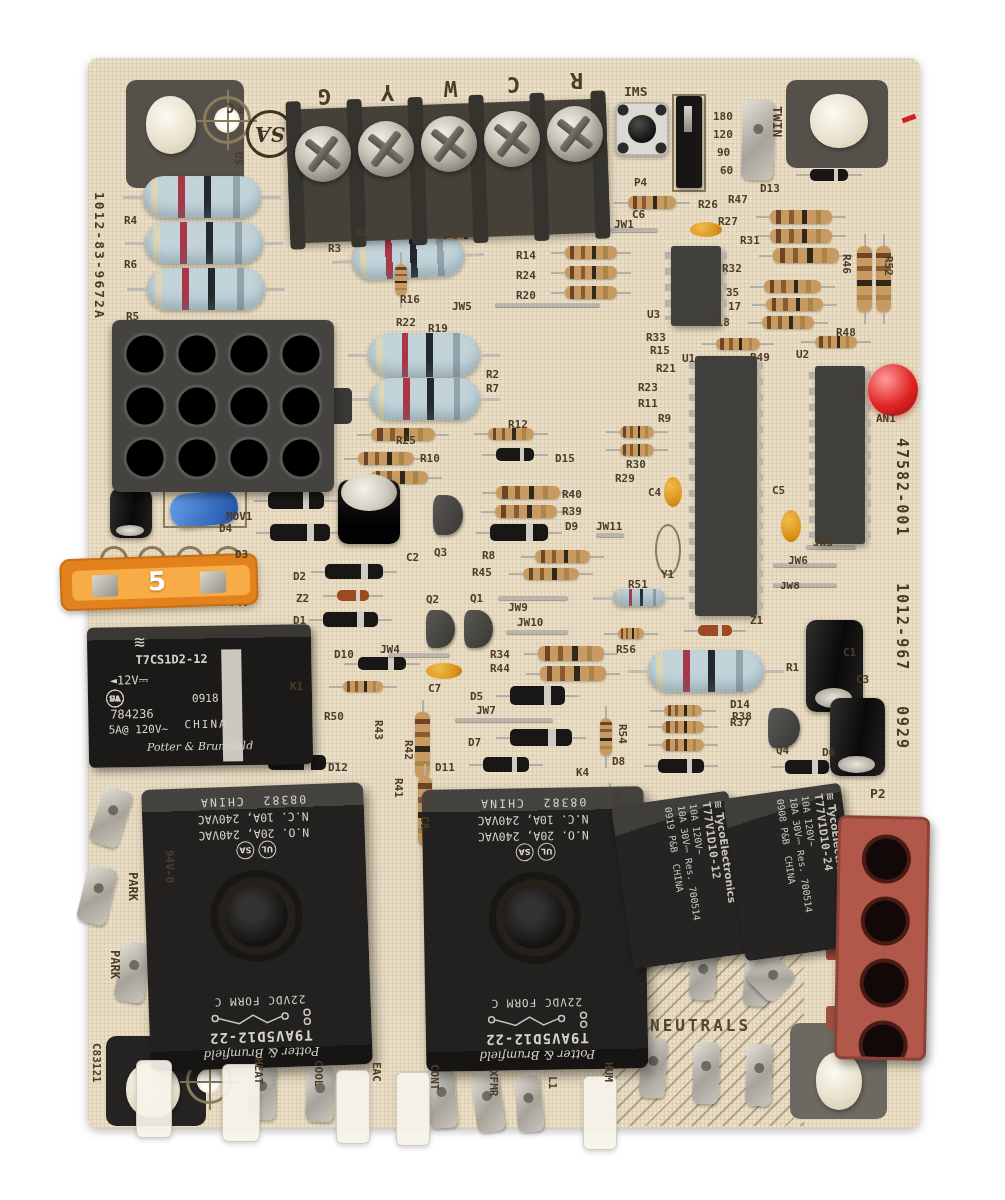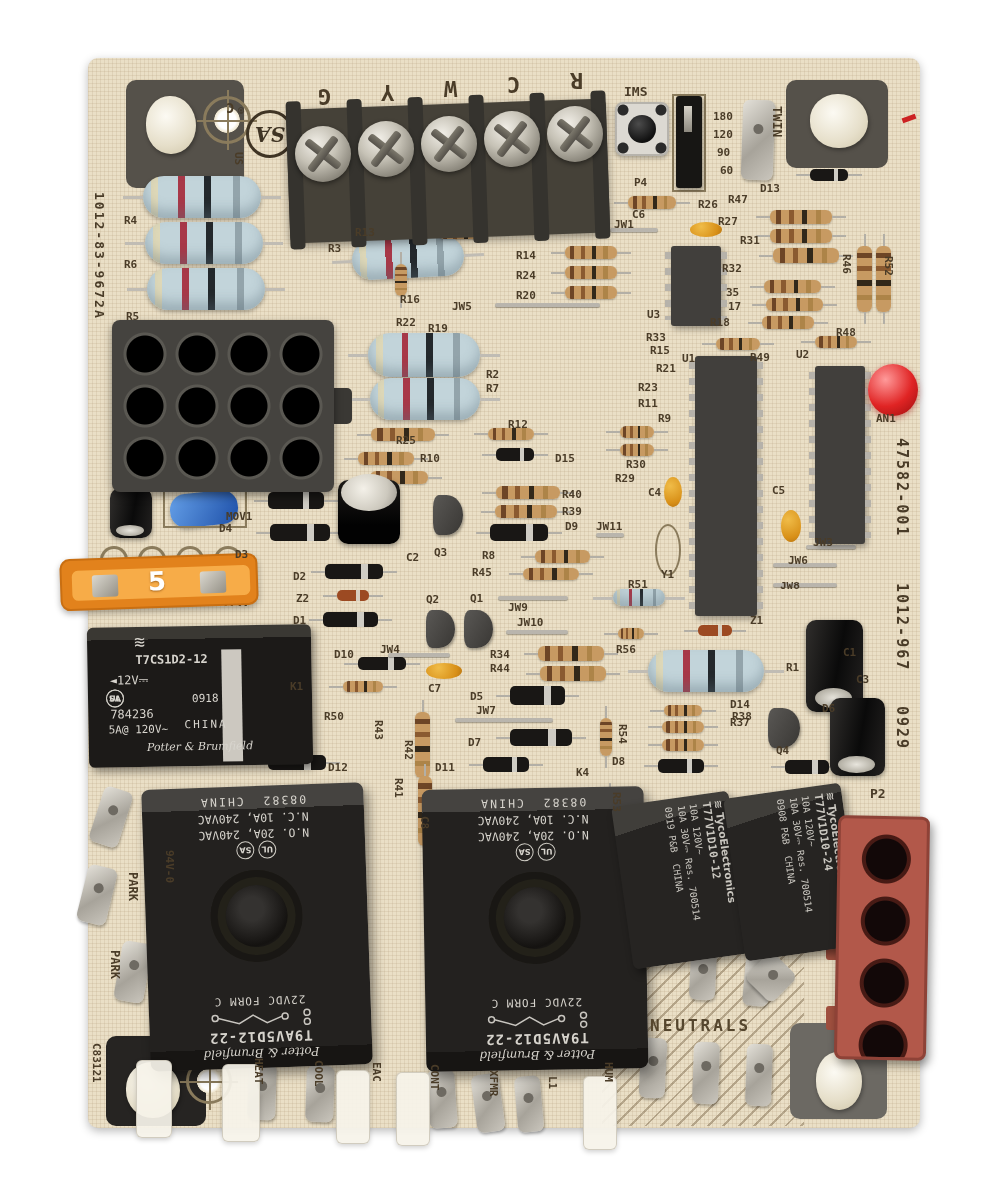--- a/index.html
+++ b/index.html
@@ -479,21 +479,21 @@
       <span class="sk" style="left: 628px; top: 578px;">R51</span>
       <span class="sk" style="left: 616px; top: 643px;">R56</span>
       <span class="sk" style="left: 772px; top: 484px;">C5</span>
       <span class="sk" style="left: 843px; top: 646px;">C1</span>
       <span class="sk" style="left: 856px; top: 673px;">C3</span>
       <span class="sk" style="left: 786px; top: 661px;">R1</span>
       <span class="sk" style="left: 730px; top: 698px;">D14</span>
       <span class="sk" style="left: 730px; top: 716px;">R37</span>
       <span class="sk" style="left: 732px; top: 710px;">R38</span>
       <span class="sk" style="left: 776px; top: 744px;">Q4</span>
-      <span class="sk" style="left: 796px; top: 702px; padding-left: 26px;">D6</span>
+      <span class="sk" style="left: 796px; top: 746px; padding-left: 26px;">D6</span>
       <span class="sk" style="left: 612px; top: 755px;">D8</span>
       <span class="sk" style="left: 576px; top: 766px;">K4</span>
       <span class="sk" style="left: 470px; top: 690px;">D5</span>
       <span class="sk" style="left: 476px; top: 704px;">JW7</span>
       <span class="sk" style="left: 468px; top: 736px;">D7</span>
       <span class="sk" style="left: 435px; top: 761px;">D11</span>
       <span class="sk" style="left: 490px; top: 648px;">R34</span>
       <span class="sk" style="left: 490px; top: 662px;">R44</span>
       <span class="sk" style="left: 508px; top: 601px;">JW9</span>
       <span class="sk" style="left: 517px; top: 616px;">JW10</span>

